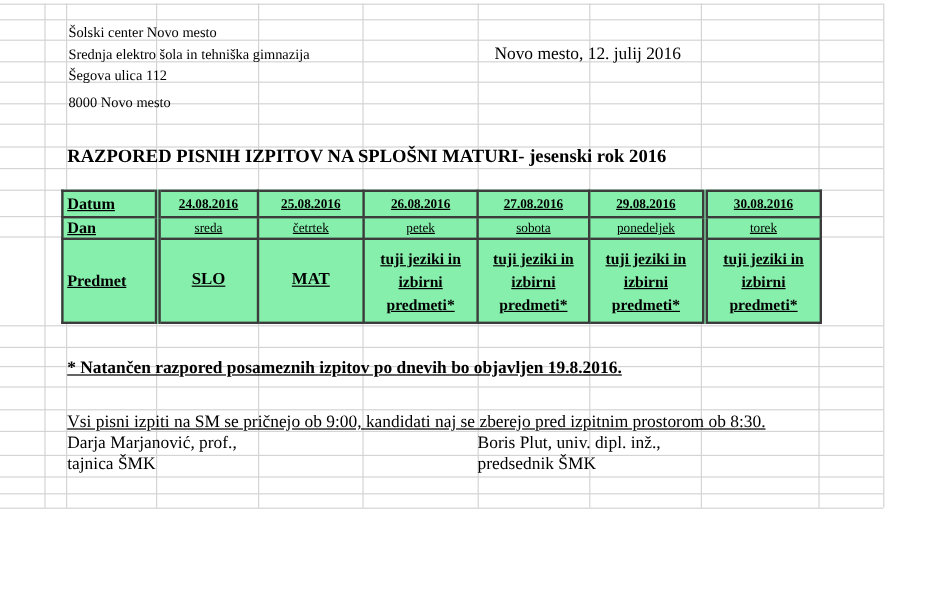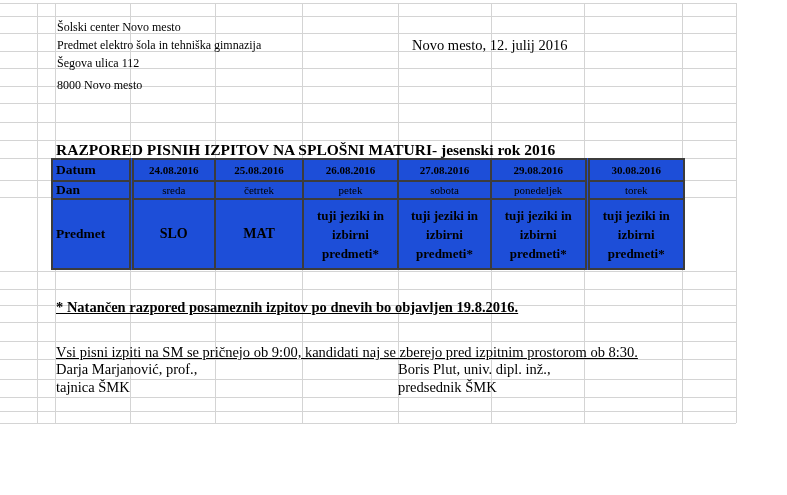--- a/index.html
+++ b/index.html
@@ -9,21 +9,21 @@
     overflow:hidden; font-family:"Liberation Serif", serif; color:var(--ink);
   }
   .gl-h { position:absolute; height:1px; background:var(--grid); }
   .gl-v { position:absolute; width:1px; background:var(--grid); }
   .txt { position:absolute; white-space:nowrap; font-size:12px; line-height:17px; z-index:3; }
   .sm  { font-size:14.5px; }
   .bold { font-weight:bold; }
   .title { font-size:15.5px; font-weight:bold; }
   table.sched {
     position:absolute; left:51px; top:158px; z-index:2;
-    border-collapse:collapse; table-layout:fixed; background:#1d4ed8;
+    border-collapse:collapse; table-layout:fixed; background:#86efac;text-decoration:underline;
   }
   .sched td {
     border:2px solid var(--tbl); font-family:"Liberation Serif", serif;
     font-size:11px; text-align:center; vertical-align:middle; padding:0; overflow:hidden;
   }
   .sched td.lbl {
     text-align:left; padding-left:3px; font-weight:bold; font-size:13.5px;
     border-right:5px double var(--tbl);
   }
   .sched td.dbl { border-left:5px double var(--tbl); }
@@ -66,26 +66,26 @@
     <div class="gl-v" style="left: 215px; top: 3px; height: 420px;"></div>
     <div class="gl-v" style="left: 302px; top: 3px; height: 420px;"></div>
     <div class="gl-v" style="left: 398px; top: 3px; height: 420px;"></div>
     <div class="gl-v" style="left: 491px; top: 3px; height: 420px;"></div>
     <div class="gl-v" style="left: 584px; top: 3px; height: 420px;"></div>
     <div class="gl-v" style="left: 682px; top: 3px; height: 420px;"></div>
     <div class="gl-v" style="left: 736px; top: 3px; height: 420px;"></div>
   </div>
 
 <div class="txt" style="left:57px; top:19px;">Šolski center Novo mesto</div>
-<div class="txt" style="left:57px; top:37px;">Predmet elektro šola in tehniška gimnazija</div>
+<div class="txt" style="left:57px; top:37px;">Srednja elektro šola in tehniška gimnazija</div>
 <div class="txt" style="left:57px; top:55px;">Šegova ulica 112</div>
 <div class="txt" style="left:57px; top:77px;">8000 Novo mesto</div>
 <div class="txt sm" style="left:399px; top:37px;margin-left:13px;">Novo mesto, 12. julij 2016</div>
 
-<div class="txt title" style="left:56px; top:122px;margin-top:19px;">RAZPORED PISNIH IZPITOV NA SPLOŠNI MATURI- jesenski rok 2016</div>
+<div class="txt title" style="left:56px; top:122px;">RAZPORED PISNIH IZPITOV NA SPLOŠNI MATURI- jesenski rok 2016</div>
 
 <table class="sched">
   <colgroup>
     <col style="width:79px">
       <col style="width:84px">
       <col style="width:88px">
     <col style="width:95px">
       <col style="width:93px">
       <col style="width:96px">
       <col style="width:97px">

